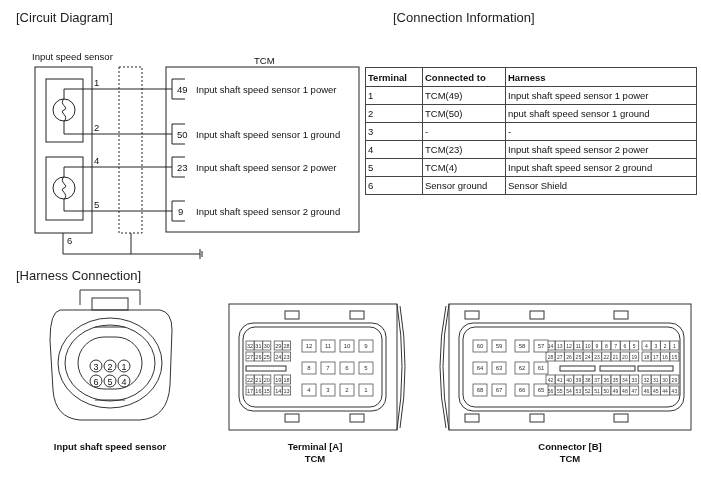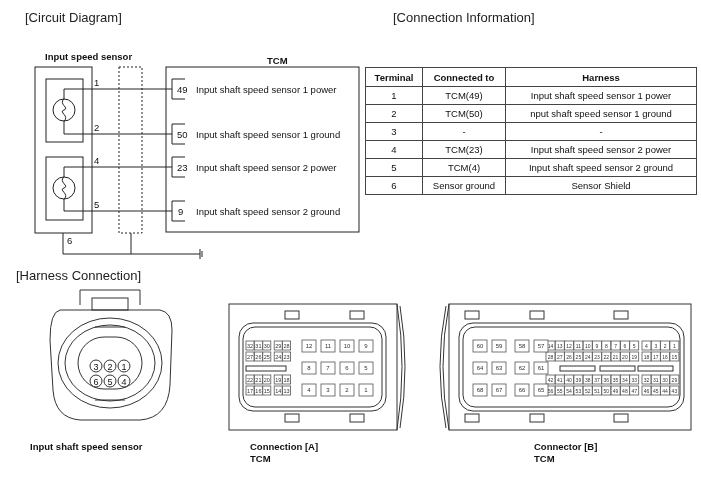--- a/index.html
+++ b/index.html
@@ -1,31 +1,31 @@
 <!DOCTYPE html>
 <html><head>
 <meta charset="utf-8">
 <style>
   html, body { margin:0; padding:0; background:#fff; }
   body { width:701px; height:483px; position:relative; overflow:hidden;
          font-family:"Liberation Sans", sans-serif; color:#111; }
   .abs { position:absolute; }
   .section-title { font-size:13px; color:#222; }
-  .bold { font-weight:bold;margin-left:13px; }
+  .bold { font-weight:normal; }
   svg { position:absolute; left:0; top:0; }
   svg text { font-family:"Liberation Sans", sans-serif; }
   table.conn { position:absolute; left:365px; top:67px; width:332px; border-collapse:collapse; font-size:9.5px; }
-  table.conn th, table.conn td { border:1px solid #444; text-align:center; height:17px; padding:0 2px; }
+  table.conn th, table.conn td { border:1px solid #444; text-align:left; height:17px; padding:0 2px; }
   table.conn th { font-weight:bold; height:18px; }
-  .caption { position:absolute; font-size:9.5px; font-weight:bold; line-height:12px; }
+  .caption { position:absolute; font-size:9.5px; font-weight:bold; text-align:center; line-height:12px; }
 </style>
 </head>
 <body>
 
-<div class="abs section-title" style="left:16px;top:10px;margin-left:9px;">[Circuit Diagram]</div>
+<div class="abs section-title" style="left:16px;top:10px;">[Circuit Diagram]</div>
 <div class="abs section-title" style="left:367px;top:10px;margin-left:26px;">[Connection Information]</div>
 <div class="abs section-title" style="left:16px;top:268px;">[Harness Connection]</div>
 
 <div class="abs bold" style="left:32px;top:51px;font-size:9.5px;">Input speed sensor</div>
 <div class="abs bold" style="left:254px;top:55px;font-size:9.5px;">TCM</div>
 
 <svg width="701" height="483">
   <g stroke="#222" fill="none" stroke-width="1">
 
     <rect x="35" y="67" width="57" height="166"></rect>
@@ -381,19 +381,19 @@
         <td>Sensor ground</td>
         <td>Sensor Shield</td>
       </tr>
   </tbody>
 </table>
 
 <div class="caption" style="left:30px;top:441px;width:160px;">
   <div>Input shaft speed sensor</div>
 </div>
 <div class="caption" style="left:250px;top:441px;width:130px;">
-  <div>Connection [A]</div>
+  <div>Terminal [A]</div>
   <div>TCM</div>
 </div>
-<div class="caption" style="left:534px;top:441px;width:130px;">
+<div class="caption" style="left:505px;top:441px;width:130px;">
   <div>Connector [B]</div>
   <div>TCM</div>
 </div>
 
 </body></html>

